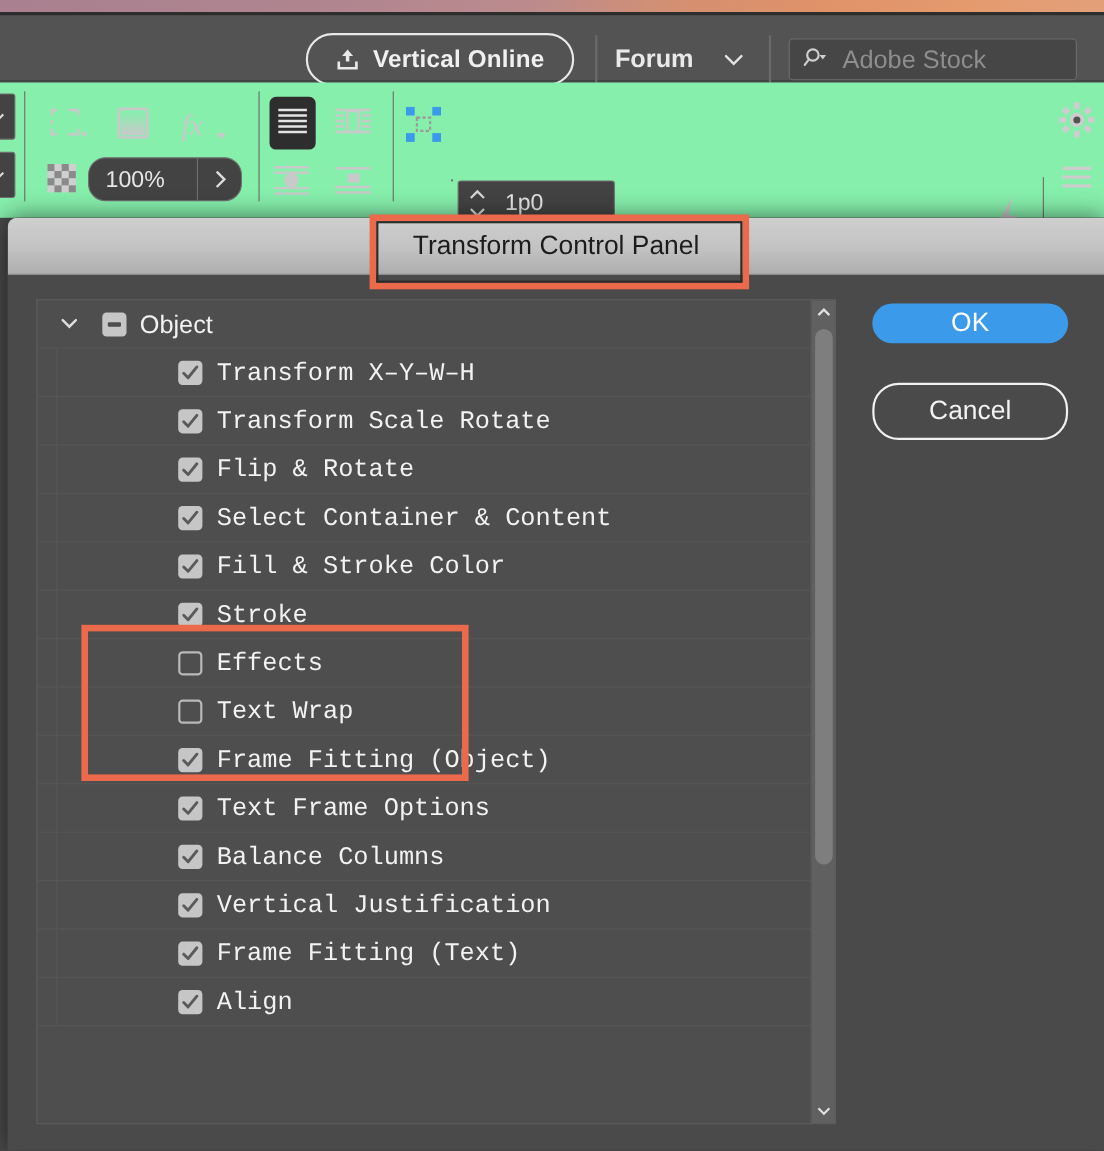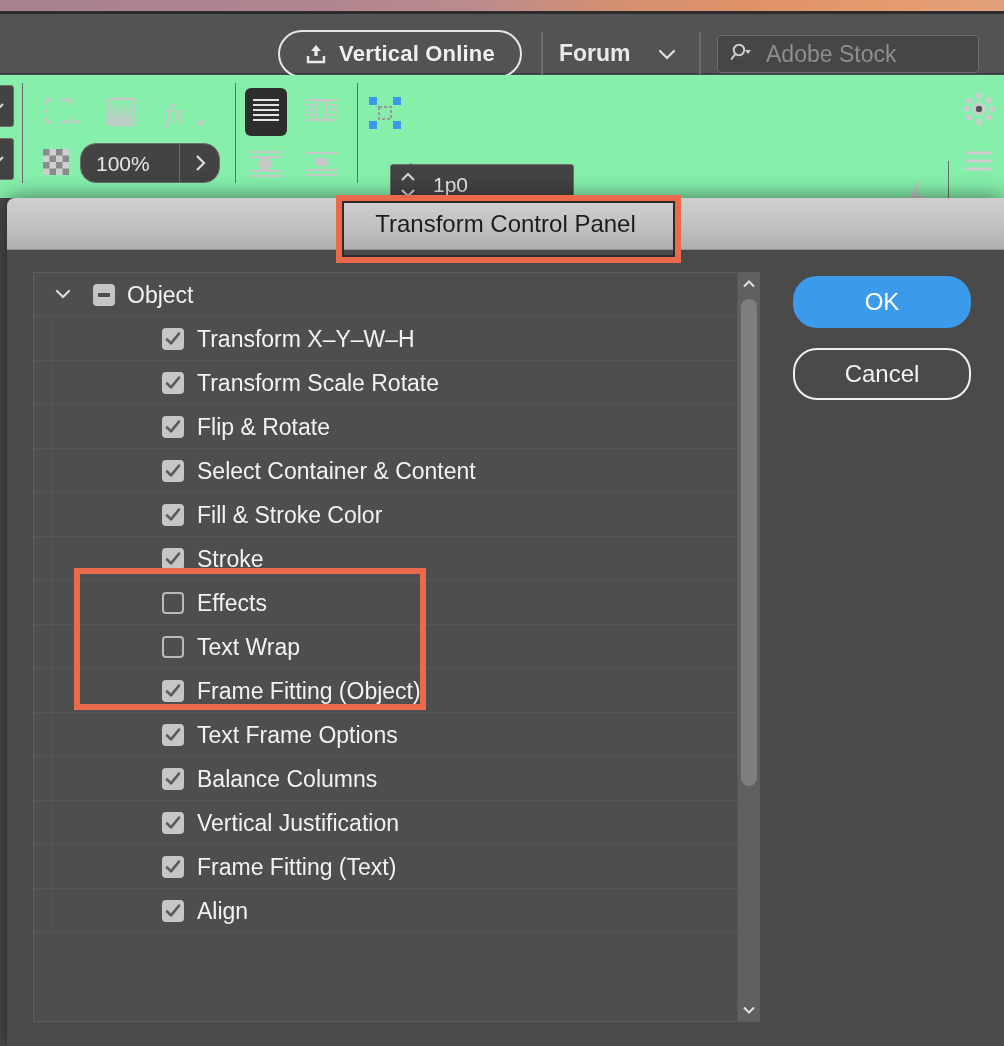--- a/index.html
+++ b/index.html
@@ -124,20 +124,21 @@
   .chk {
     position: absolute; left: 128px; top: 11px; width: 22px; height: 22px;
     border-radius: 4px;
   }
   .chk.on { background: #c6c6c6; }
   .chk.off { background: transparent; border: 2px solid #b9b9b9; }
   .chk.on svg { position: absolute; left: 3px; top: 3px; }
   .item-label {
     position: absolute; left: 163px; top: 9px; font-size: 23px; color: #f2f2f2;
     white-space: nowrap;
+    font-family: Liberation Mono, monospace;
   }
 
   
   .scrollbar {
     position: absolute; right: 0; top: 0; width: 22px; height: 748px;
     background: #606060; border-left: 1px solid #585858;
   }
   .sb-arrow {
     position: absolute; left: 0; width: 22px; height: 22px;
     display: flex; align-items: center; justify-content: center;
@@ -148,21 +149,21 @@
     position: absolute; left: 3px; top: 26px; width: 16px; height: 487px;
     background: #7e7e7e; border-radius: 8px;
   }
 
   
   .btn {
     position: absolute; display: flex; align-items: center; justify-content: center;
     font-size: 24px; border-radius: 24px;
   }
   .btn-ok {
-    left: 786px; top: 26px; width: 178px; height: 52px;
+    left: 786px; top: 26px; width: 178px; height: 36px;
     background: #3c9aeb; color: #ffffff;
   }
   .btn-cancel {
     left: 786px; top: 98px; width: 178px; height: 52px;
     background: transparent; color: #f2f2f2; border: 2px solid #f0f0f0;
   }
 
   
   .anno {
     position: absolute; border: 6px solid #ec6a4c; pointer-events: none;
@@ -341,21 +342,21 @@
           <rect x="0" y="0" width="8" height="8"></rect>
             <rect x="24" y="0" width="8" height="8"></rect>
           <rect x="0" y="24" width="8" height="8"></rect>
             <rect x="24" y="24" width="8" height="8"></rect>
         </g>
         <rect x="10" y="10" width="12" height="12" fill="none" stroke="#9a9a9a" stroke-width="2" stroke-dasharray="3 2"></rect>
       </svg>
     </div>
 
     <div class="ctrl-box" style="position:absolute; left:410px; top:88px; width:0; height:0;"></div>
-    <div class="ctrl-box" style="position:absolute; left:390px; top:89px; width:184px; height:42px;">
+    <div class="ctrl-box" style="position:absolute; left:416px; top:89px; width:143px; height:42px;">
       <div style="position:absolute; left:0; top:0; width:33px; height:40px; display:flex; flex-direction:column; align-items:center; justify-content:center; gap:4px;">
         <svg width="18" height="11" viewBox="0 0 18 11">
             <path d="M3 8 L9 2 L15 8" fill="none" stroke="#d6d6d6" stroke-width="2"></path>
           </svg>
         <svg width="18" height="11" viewBox="0 0 18 11">
             <path d="M3 3 L9 9 L15 3" fill="none" stroke="#d6d6d6" stroke-width="2"></path>
           </svg>
       </div>
       <span class="field-text" style="position:absolute; left:42px; top:8px;">1p0</span>
     </div>

